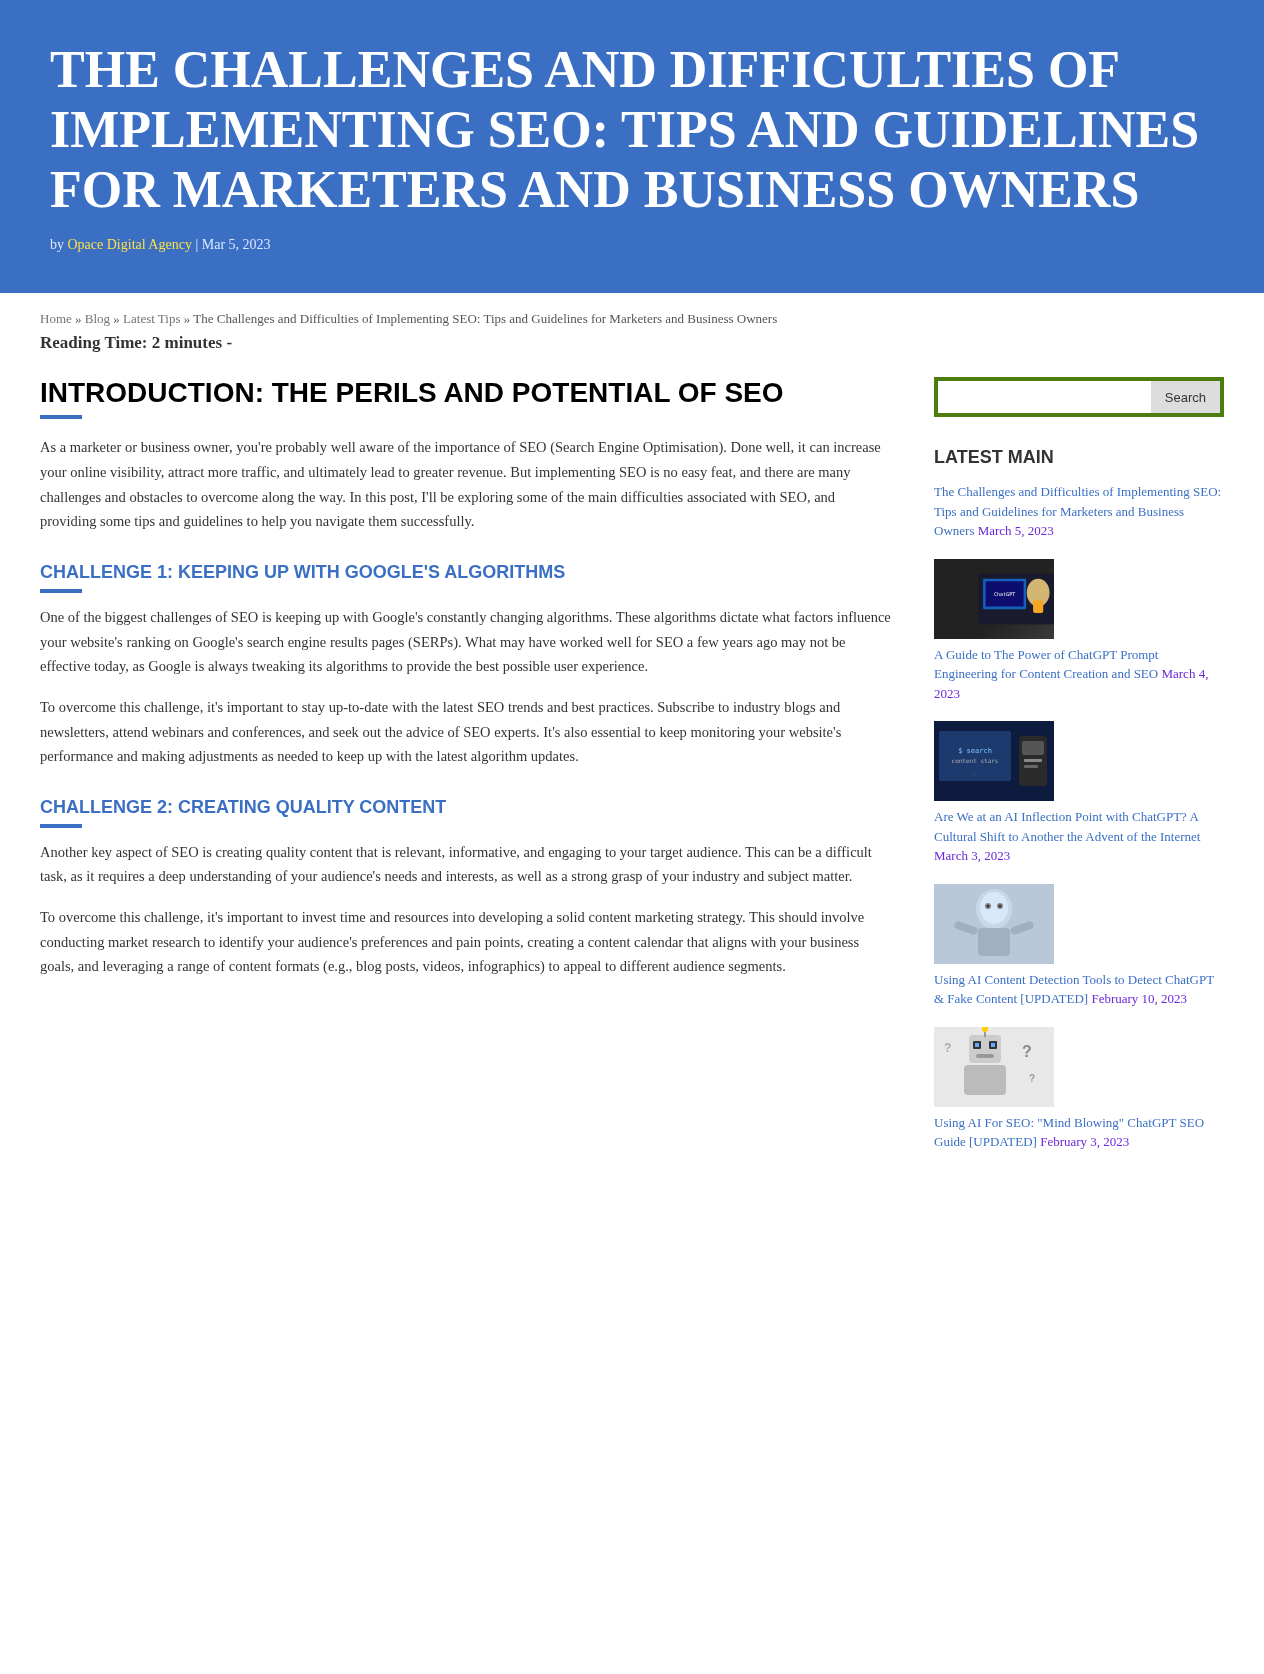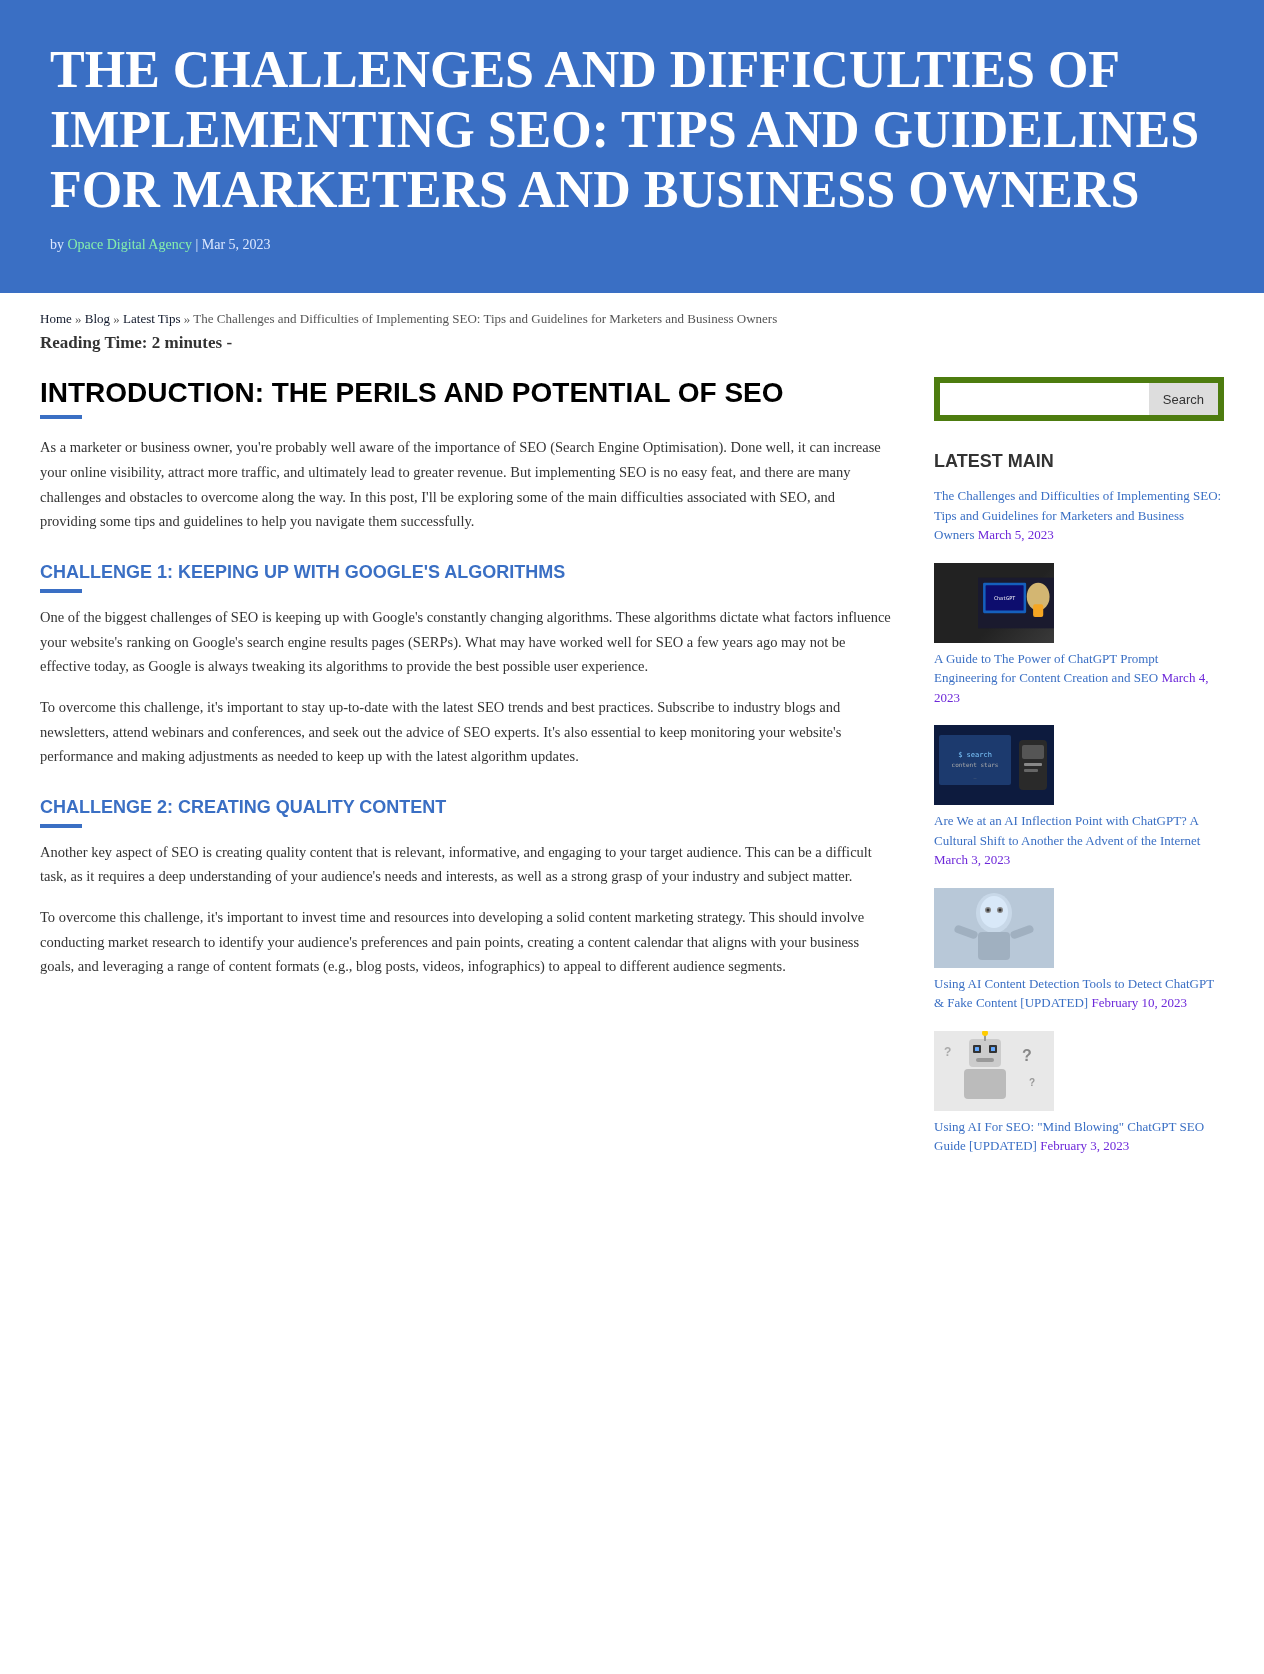--- a/index.html
+++ b/index.html
@@ -15,36 +15,36 @@
       font-size: 52px;
       font-weight: 900;
       line-height: 1.15;
       text-transform: uppercase;
       margin-bottom: 18px;
     }
     .hero-meta {
       font-size: 14px;
       color: #dce8ff;
     }
-    .hero-meta a { color: #86efac; text-decoration: none; }
+    .hero-meta a { color: #fde047; text-decoration: none; }
 
     
     .page-body {
       max-width: 1264px;
       margin: 0 auto;
       padding: 18px 40px 40px 40px;
     }
 
     
     .breadcrumb {
       font-size: 13px;
       color: #555;
       margin-bottom: 6px;
     }
-    .breadcrumb a { color: #0f172a; text-decoration: none; }
+    .breadcrumb a { color: #737373; text-decoration: none; }
     .reading-time {
       font-size: 17px;
       font-weight: bold;
       margin-bottom: 24px;
       color: #333;
     }
 
     
     .content-wrapper {
       display: flex;
@@ -99,21 +99,21 @@
       font-size: 14.5px;
       line-height: 1.7;
       color: #333;
       margin-bottom: 16px;
     }
 
     
     .search-widget {
       display: flex;
       margin-bottom: 30px;
-      border: 6px solid #4d7c0f;
+      border: 4px solid #4d7c0f;
     }
     .search-input {
       flex: 1;
       border: none;
       outline: none;
       padding: 8px 10px;
       font-size: 14px;
       background: #fff;
     }
     .search-button {

